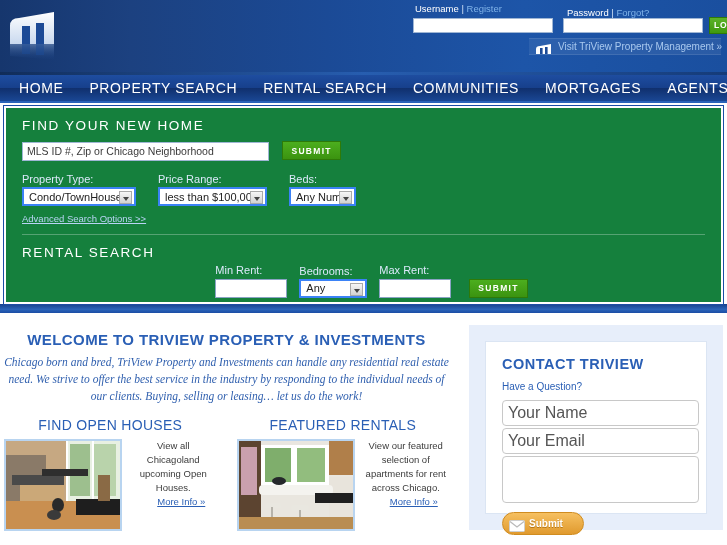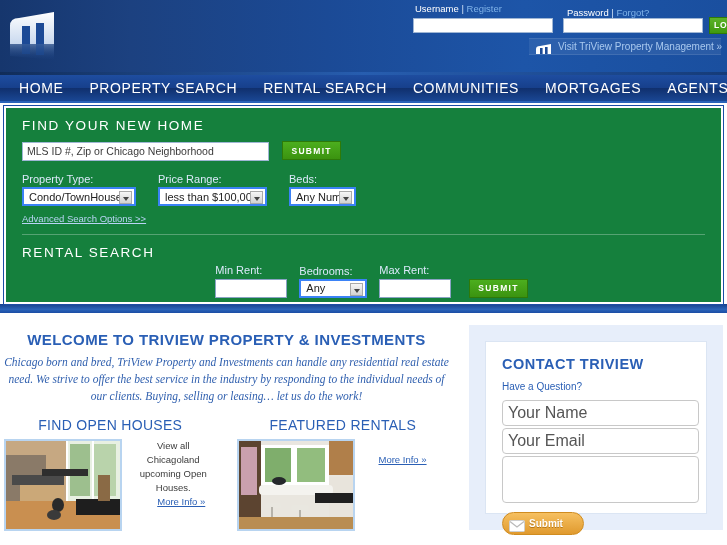--- a/index.html
+++ b/index.html
@@ -441,21 +441,21 @@
               <ellipse cx="40" cy="40" rx="7" ry="4" fill="#25282b"></ellipse>
               <rect x="26" y="62" width="16" height="5" rx="2.5" fill="#e9e7e0"></rect>
               <rect x="32" y="66" width="2" height="20" fill="#b6b3ab"></rect>
               <rect x="52" y="64" width="18" height="6" rx="3" fill="#e9e7e0"></rect>
               <rect x="60" y="69" width="2" height="18" fill="#b6b3ab"></rect>
               <rect x="0" y="76" width="114" height="12" fill="#b98d52"></rect>
               <rect x="76" y="52" width="38" height="10" fill="#1f1f1f"></rect>
             </svg>
           </div>
           <div class="promo-txt">
-            <br>
+            <span>View our featured selection of apartments for rent across Chicago.</span><br>
             <a class="more" href="#">More Info »</a>
           </div>
         </div>
       </div>
 
     </div>
   </div>
 
   <div class="contact-outer">
     <div class="contact-inner">

